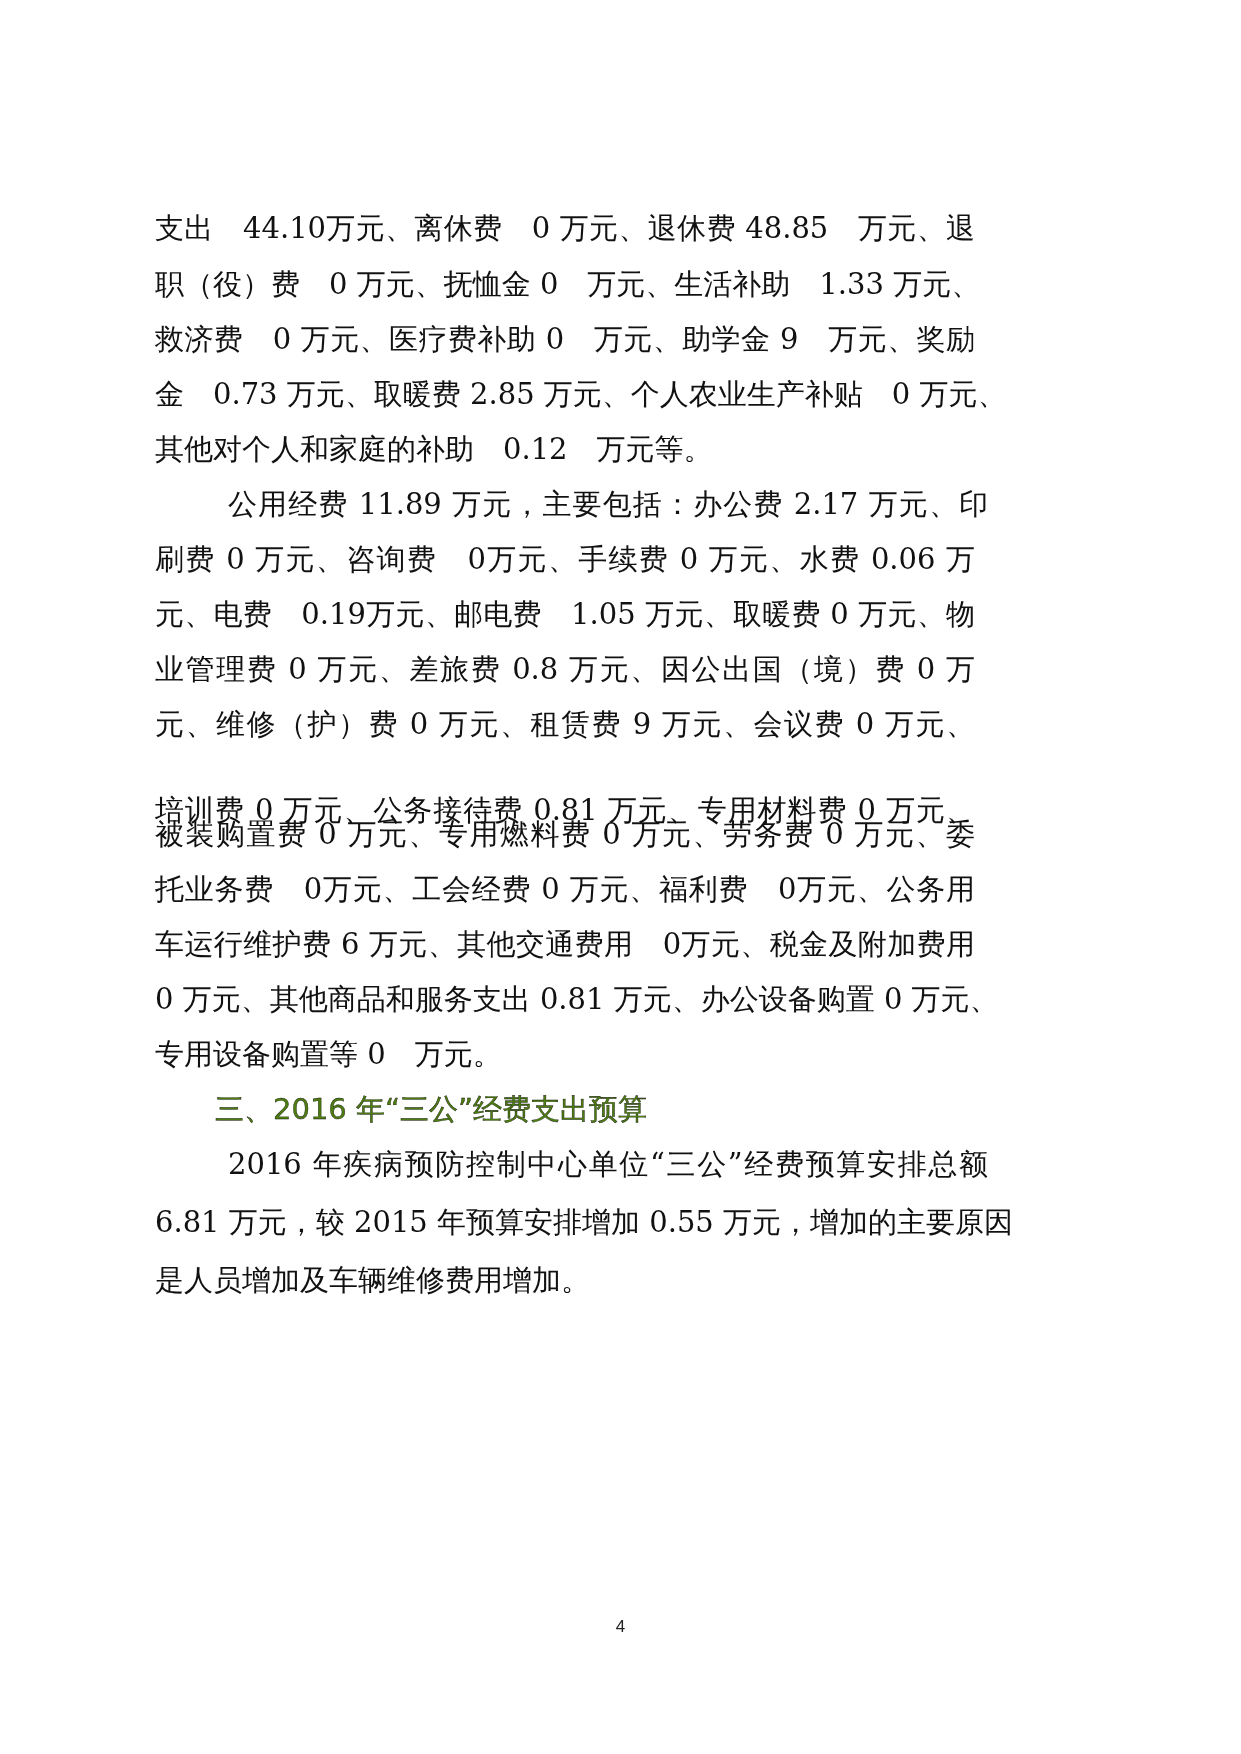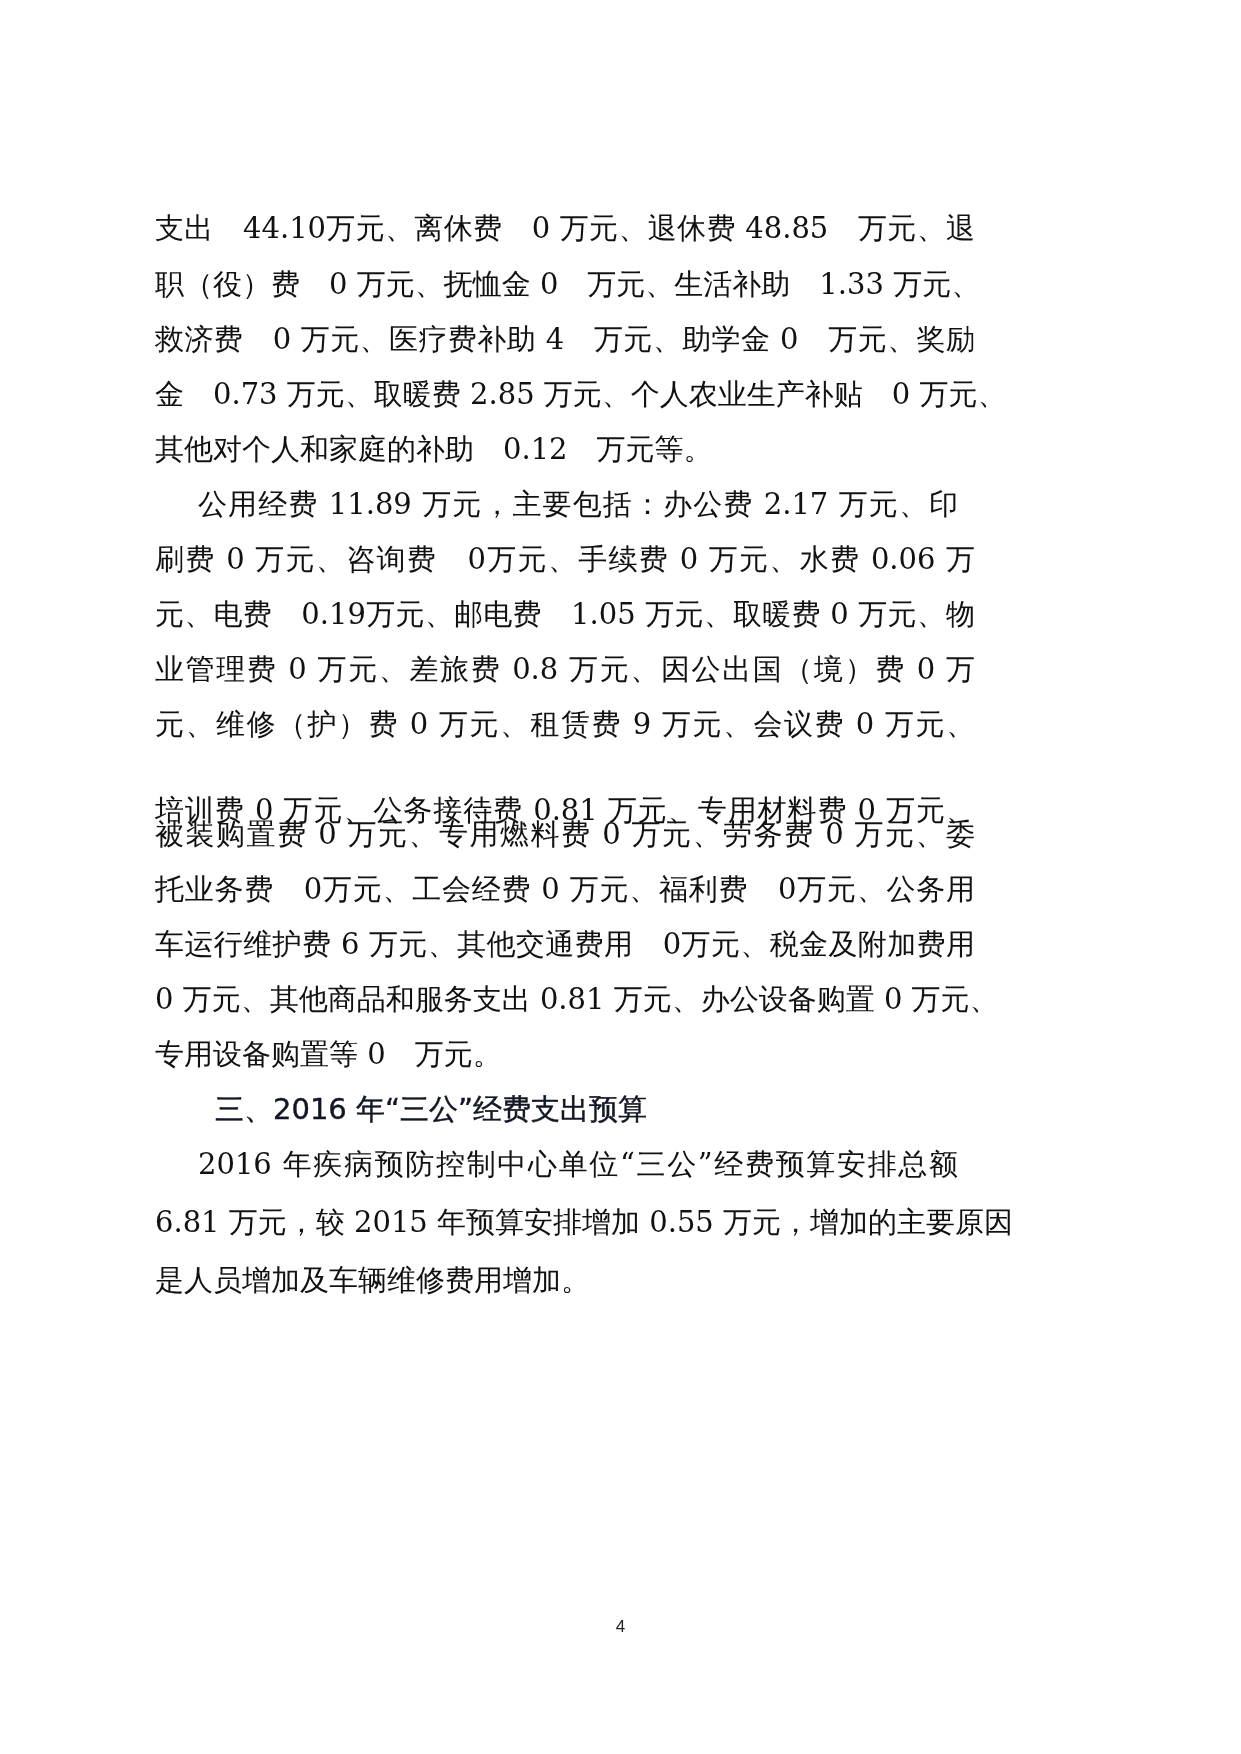--- a/index.html
+++ b/index.html
@@ -30,31 +30,31 @@
       line-height: 40px;
       white-space: nowrap;
       text-align: justify;
       text-align-last: justify;
       letter-spacing: 0;
     }
     .line.last {
       text-align-last: left;
     }
     .line.indent {
-      left: 198px;
+      left: 228px;
       width: 760px;
     }
     .heading {
       position: absolute;
       font-family: "DejaVu Sans", "Liberation Sans", sans-serif;
       font-weight: bold;
       font-size: 29px;
       line-height: 40px;
       white-space: nowrap;
-      color: #0f172a;
+      color: #4d7c0f;
     }
     .heading.h3 {
       left: 215px;
       font-weight: normal;
       -webkit-text-stroke: 0.4px #111;
     }
     .heading.h4 {
       left: 240px;
       letter-spacing: 3px;
     }
@@ -70,21 +70,21 @@
     }
   </style>
 </head>
 <body>
 
 <div class="page">
 
   <div>
     <div class="line" style="top:208px;">支出　44.10万元、离休费　0 万元、退休费 48.85　万元、退</div>
     <div class="line" style="top:264px;">职（役）费　0 万元、抚恤金 0　万元、生活补助　1.33 万元、</div>
-    <div class="line" style="top:319px;">救济费　0 万元、医疗费补助 4　万元、助学金 0　万元、奖励</div>
+    <div class="line" style="top:319px;">救济费　0 万元、医疗费补助 0　万元、助学金 9　万元、奖励</div>
     <div class="line" style="top:374px;">金　0.73 万元、取暖费 2.85 万元、个人农业生产补贴　0 万元、</div>
     <div class="line last" style="top:429px;">其他对个人和家庭的补助　0.12　万元等。</div>
   </div>
 
   <div>
     <div class="line indent" style="top:484px;">公用经费 11.89 万元，主要包括：办公费 2.17 万元、印</div>
     <div class="line" style="top:539px;">刷费 0 万元、咨询费　0万元、手续费 0 万元、水费 0.06 万</div>
     <div class="line" style="top:594px;">元、电费　0.19万元、邮电费　1.05 万元、取暖费 0 万元、物</div>
     <div class="line" style="top:649px;">业管理费 0 万元、差旅费 0.8 万元、因公出国（境）费 0 万</div>
     <div class="line" style="top:704px;">元、维修（护）费 0 万元、租赁费 9 万元、会议费 0 万元、</div>

